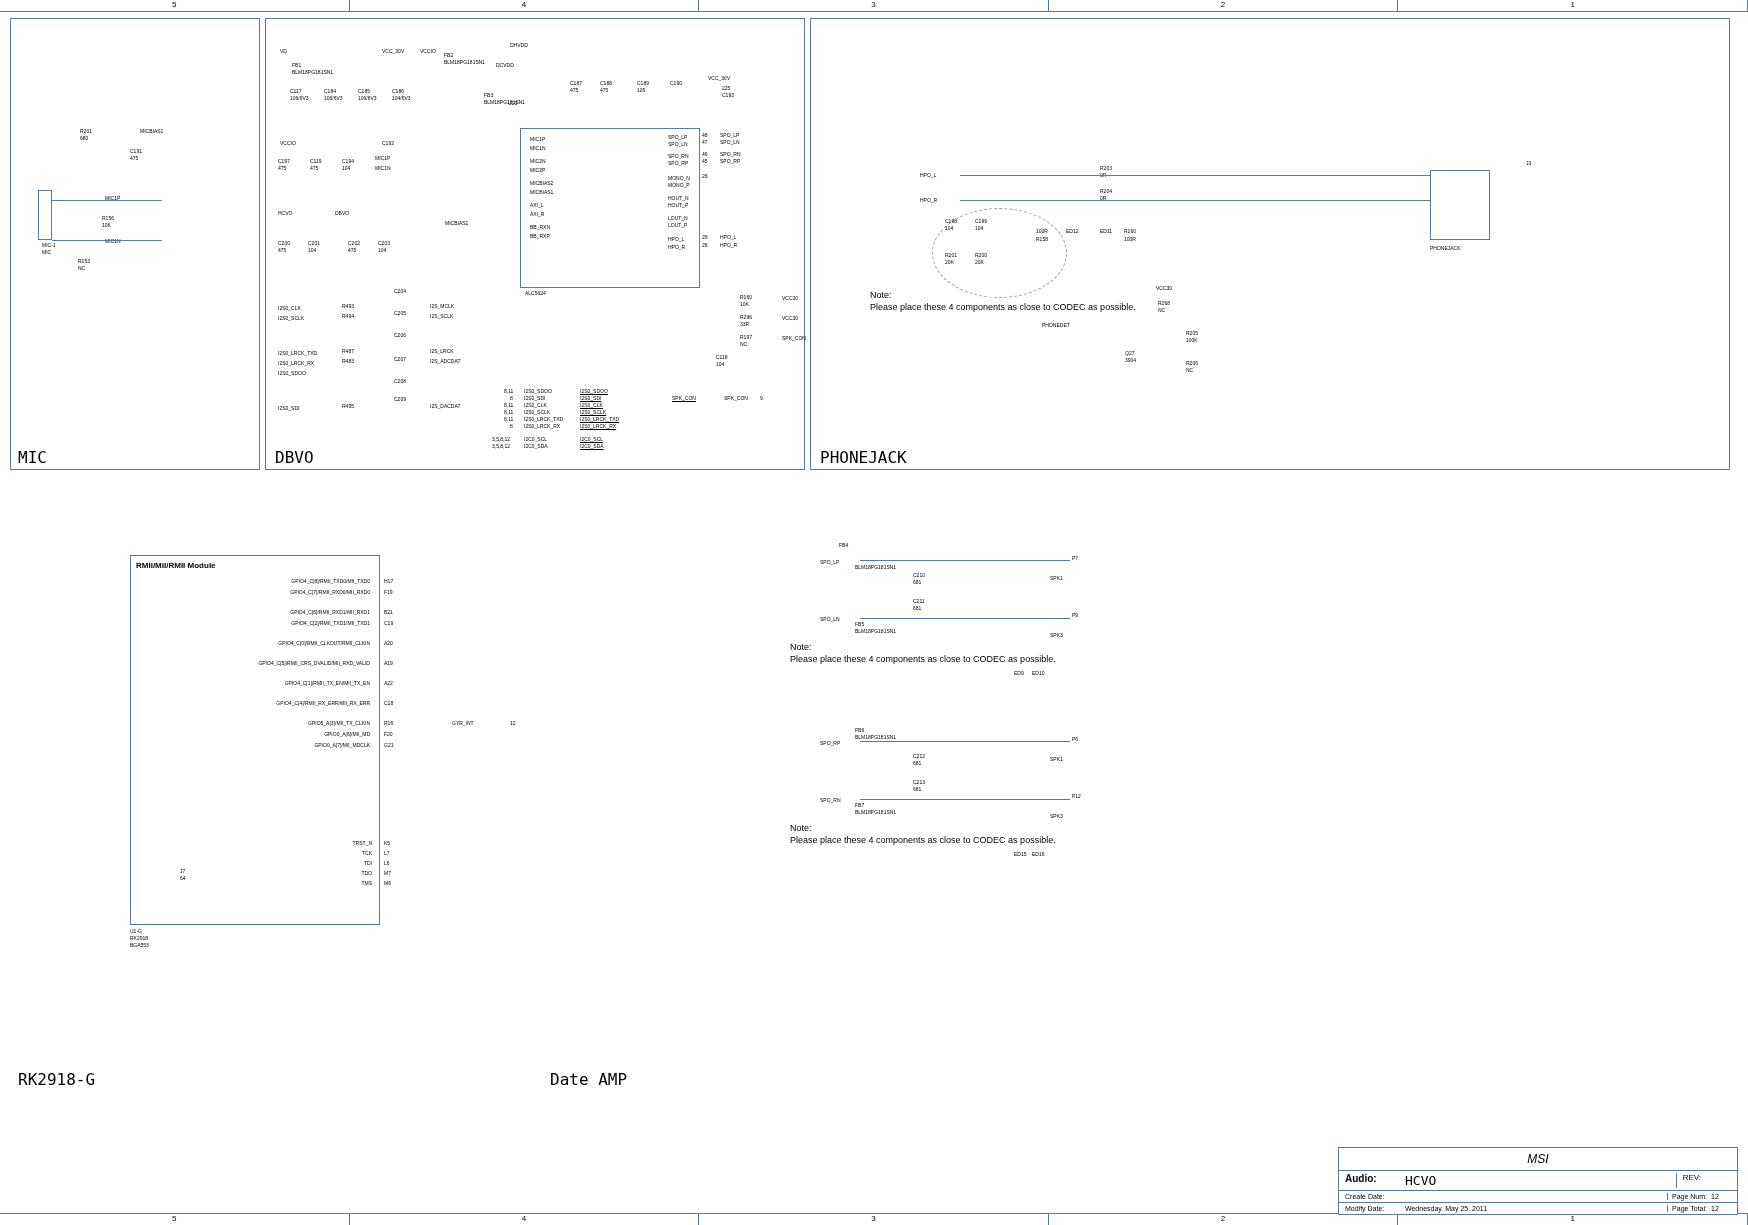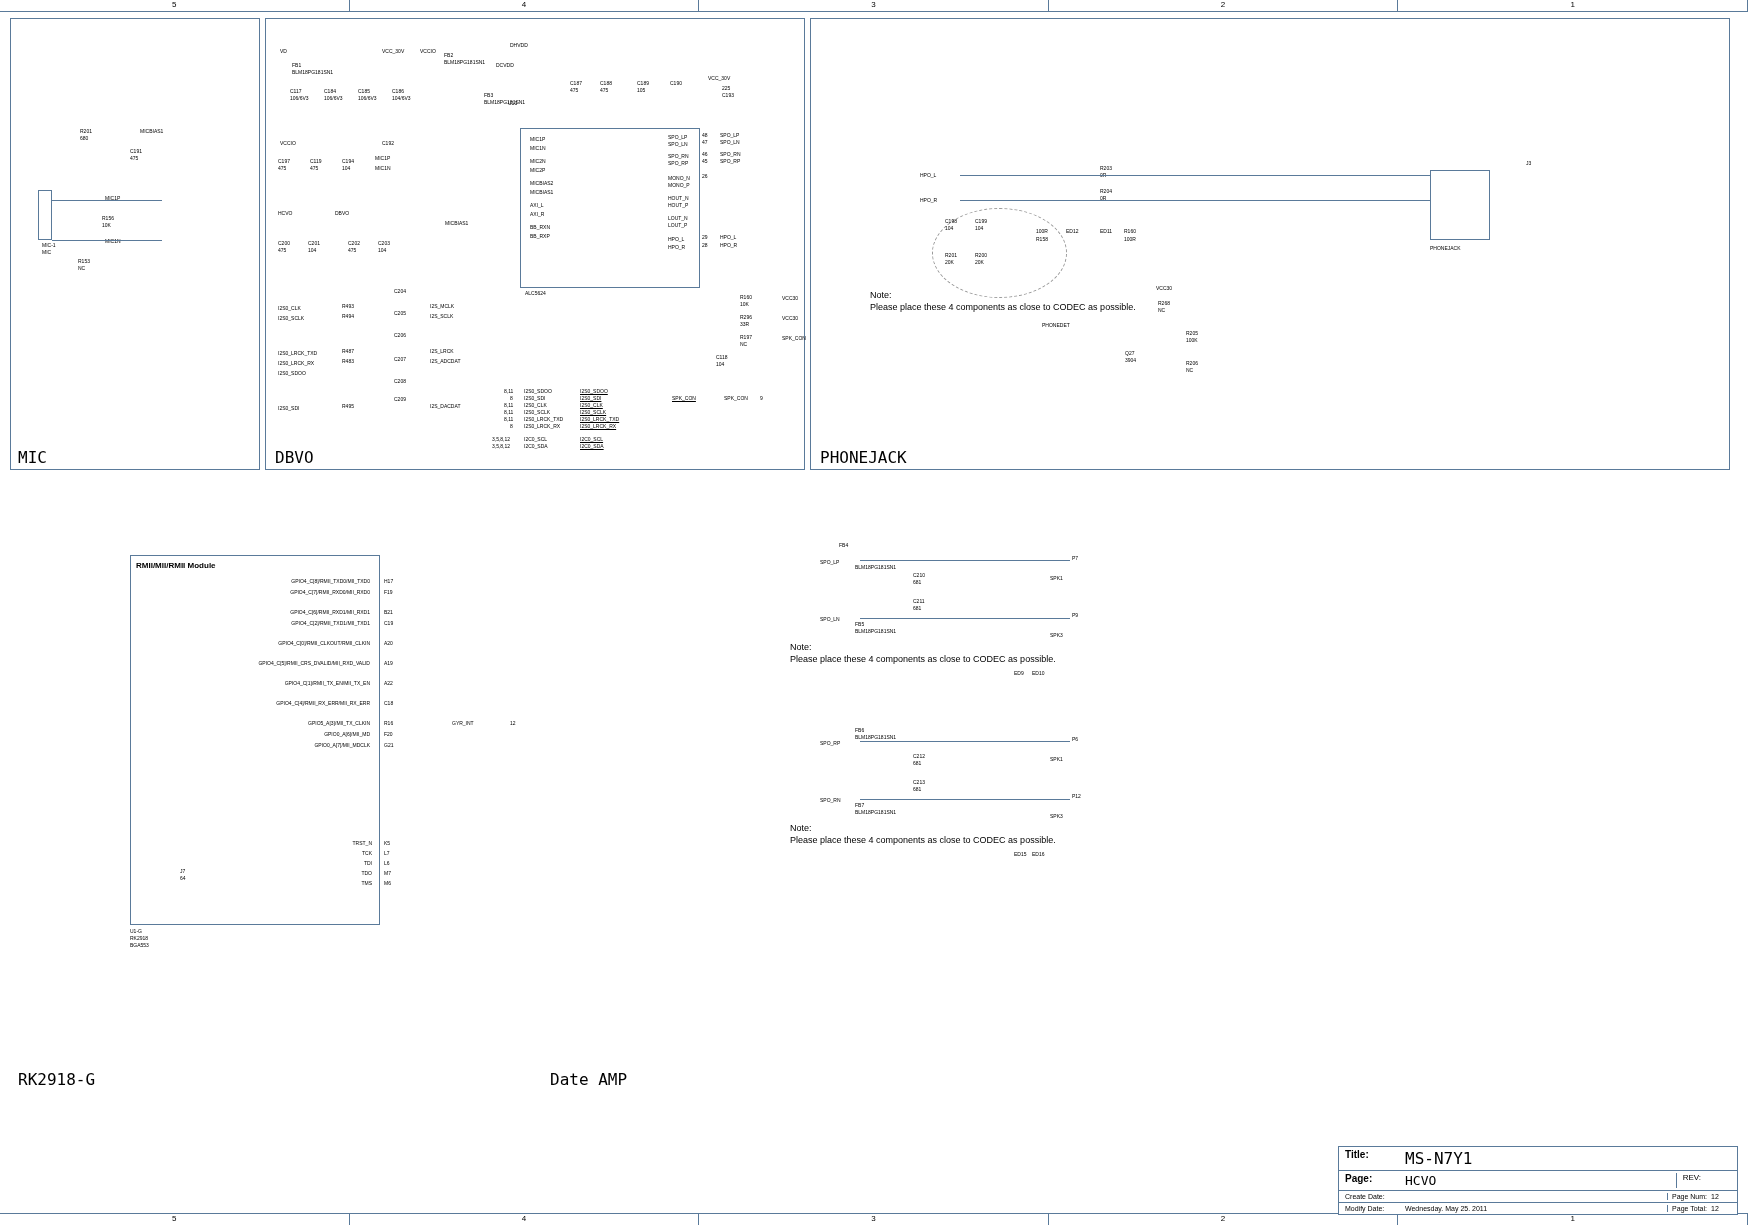--- a/index.html
+++ b/index.html
@@ -355,26 +355,23 @@
 <div class="tiny-text" style="left:1050px; top:756px;">SPK1</div>
 <div class="tiny-text" style="left:1050px; top:813px;">SPK3</div>
 <div class="wire" style="left:860px; top:741px; width:210px; height:1px;"></div>
 <div class="wire" style="left:860px; top:799px; width:210px; height:1px;"></div>
 <div class="tiny-text" style="left:1014px; top:851px;">ED15</div>
 <div class="tiny-text" style="left:1032px; top:851px;">ED16</div>
 <div class="note-text" style="left:790px; top:823px;">Note:</div>
 <div class="note-text" style="left:790px; top:835px;">Please place these 4 components as close to CODEC as possible.</div>
 
 <div class="titleblock">
+  <div class="msi-logo">MSI</div>
   <div class="titleblock-row">
-    <span class="titleblock-label">Title:</span>
-    <span class="titleblock-val" style="font-size:16px; font-family:monospace;">MS-N7Y1</span>
-  </div>
-  <div class="titleblock-row">
-    <span class="titleblock-label">Page:</span>
+    <span class="titleblock-label">Audio:</span>
     <span class="titleblock-val" style="font-size:13px; font-family:monospace;">HCVO</span>
     <span style="font-size:8px; border-left:1px solid #5a7a9a; padding-left:6px;">REV:</span>
     <span style="font-size:8px; width:30px;"></span>
   </div>
   <div class="titleblock-row" style="font-size:7px;">
     <span style="width:60px;">Create Date:</span>
     <span style="flex:1;"></span>
     <span style="border-left:1px solid #5a7a9a; padding:0 4px;">Page Num:</span>
     <span style="width:20px;">12</span>
   </div>

